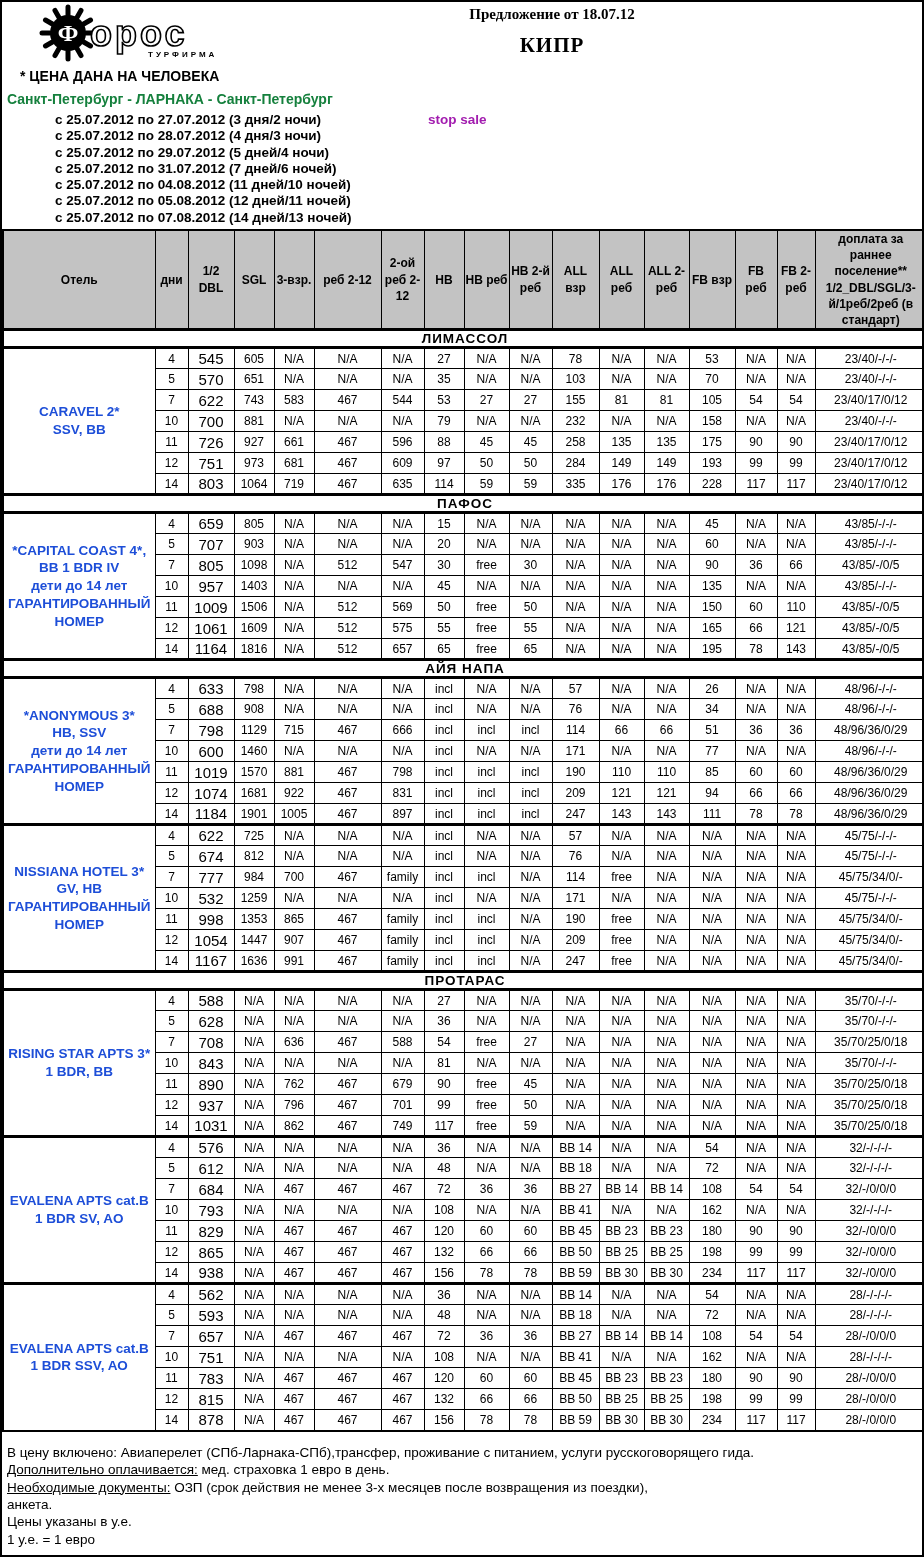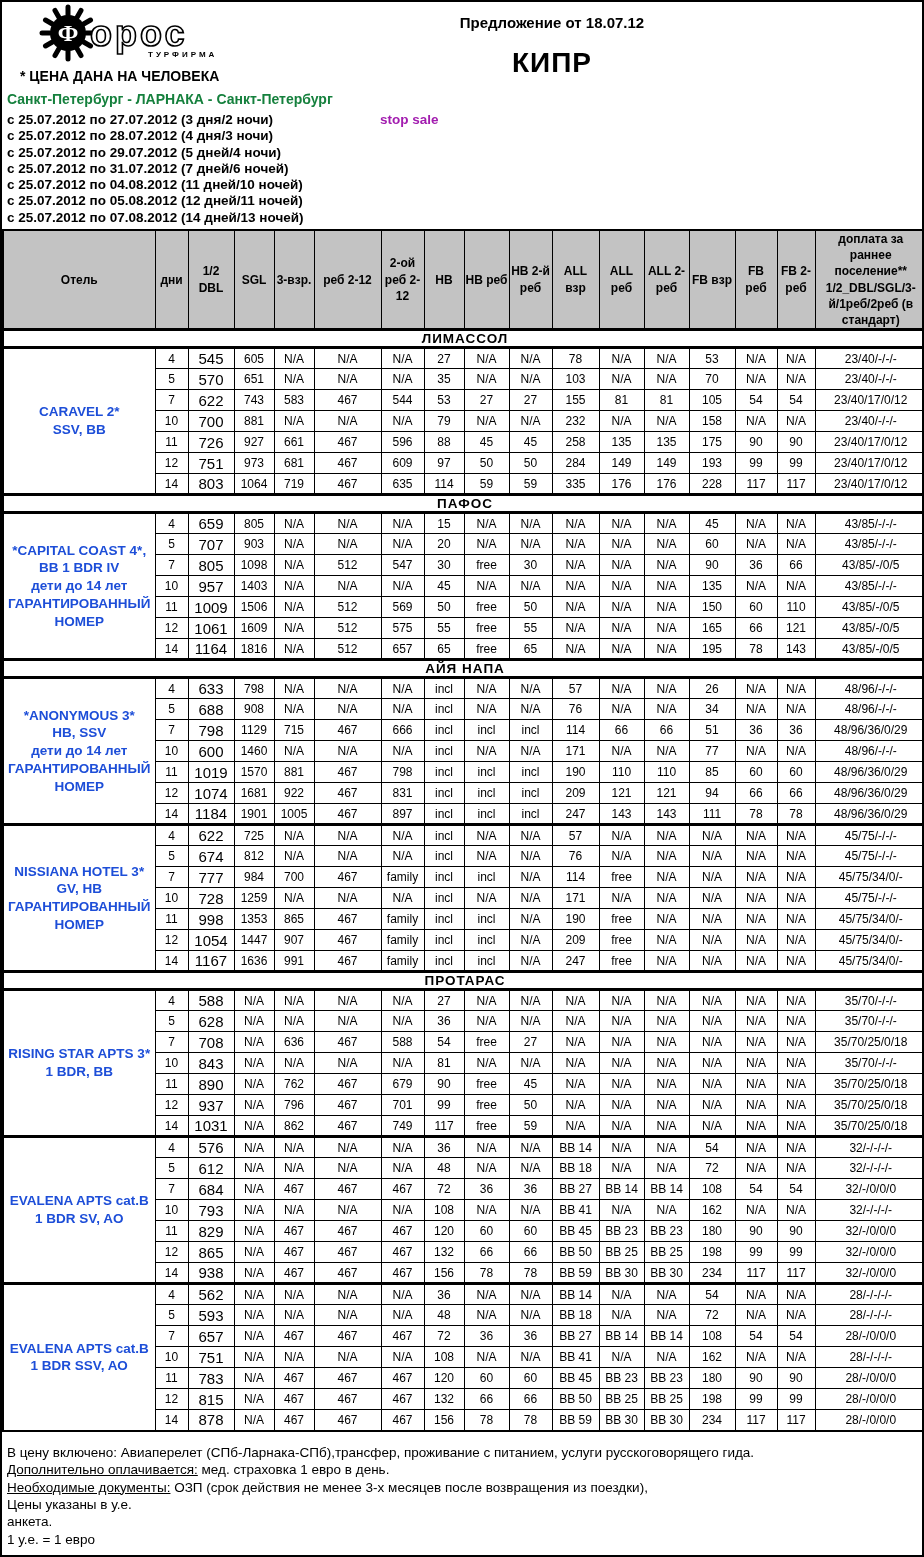--- a/index.html
+++ b/index.html
@@ -4,27 +4,27 @@
 <style>
   * { margin:0; padding:0; box-sizing:border-box; }
   body { background:#888; font-family:"Liberation Sans", sans-serif; }
   .page {
     width:924px; height:1557px; background:#fff; border:2px solid #000;
     position:relative; overflow:hidden; font-family:"Liberation Sans", sans-serif;
   }
   
   .top { position:relative; height:58px; }
   .logo { position:absolute; left:28px; top:2px; }
-  .offer { position:absolute; left:330px; top:12px; width:440px; text-align:center; }
+  .offer { position:absolute; left:330px; top:4px; width:440px; text-align:center;font-family:Liberation Serif, serif; }
   .offer-date { font-weight:bold; font-size:15px; color:#000; }
-  .country { font-weight:bold; font-size:28px; margin-top:16px; letter-spacing:1px; }
+  .country { font-weight:bold; font-size:21px; margin-top:10px; letter-spacing:1px; }
   .price-note { margin:8px 0 0 18px; font-weight:bold; font-size:14px; }
   .route { margin:7px 0 5px 5px; font-weight:bold; font-size:14px; color:#15803d; }
   .dates { margin-left:5px; }
-  .date-row { display:flex; line-height:16.3px; }
+  .date-row { display:flex; line-height:16.3px;margin-left:48px; }
   .date-text { display:inline-block; width:373px; font-weight:bold; font-size:13.5px; }
   .stop-sale { font-weight:bold; font-size:13.5px; color:#a21caf; }
   
   table { border-collapse:collapse; table-layout:fixed; width:924px; margin-top:3px; border:2px solid #000; }
   th, td { border:1px solid #000; padding:0 1px; text-align:center; overflow:hidden; }
   thead th { background:#c3c3c3; font-weight:bold; font-size:12px; height:80px;
              border-bottom:3px solid #000; line-height:1.35; }
   tbody td { height:21px; font-size:12px; white-space:nowrap; color:#000; }
   td.c1 { font-size:15px; }
   tr.section-row td { border-top:3px solid #000; border-bottom:3px solid #000;
@@ -599,21 +599,21 @@
           <td class="c9">114</td>
           <td class="c10">free</td>
           <td class="c11">N/A</td>
           <td class="c12">N/A</td>
           <td class="c13">N/A</td>
           <td class="c14">N/A</td>
           <td class="c15">45/75/34/0/-</td>
         </tr>
         <tr>
           <td class="c0">10</td>
-          <td class="c1">728</td>
+          <td class="c1">532</td>
           <td class="c2">1259</td>
           <td class="c3">N/A</td>
           <td class="c4">N/A</td>
           <td class="c5">N/A</td>
           <td class="c6">incl</td>
           <td class="c7">N/A</td>
           <td class="c8">N/A</td>
           <td class="c9">171</td>
           <td class="c10">N/A</td>
           <td class="c11">N/A</td>
@@ -1069,17 +1069,17 @@
           <td class="c14">117</td>
           <td class="c15">28/-/0/0/0</td>
         </tr>
       </tbody>
   </table>
 
   <div class="footer" id="footer">
       <div class="f-line">В цену включено: Авиаперелет (СПб-Ларнака-СПб),трансфер, проживание с питанием, услуги русскоговорящего гида.</div>
       <div class="f-line"><span class="u">Дополнительно оплачивается:</span> мед. страховка  1 евро в день.</div>
       <div class="f-line"><span class="u">Необходимые документы:</span> ОЗП (срок действия не менее 3-х месяцев после возвращения из поездки),</div>
+      <div class="f-line"> анкета.</div>
       <div class="f-line">Цены указаны в у.е.</div>
-      <div class="f-line"> анкета.</div>
       <div class="f-line">1 у.е. = 1 евро</div>
     </div>
 </div>
 
 </body></html>

